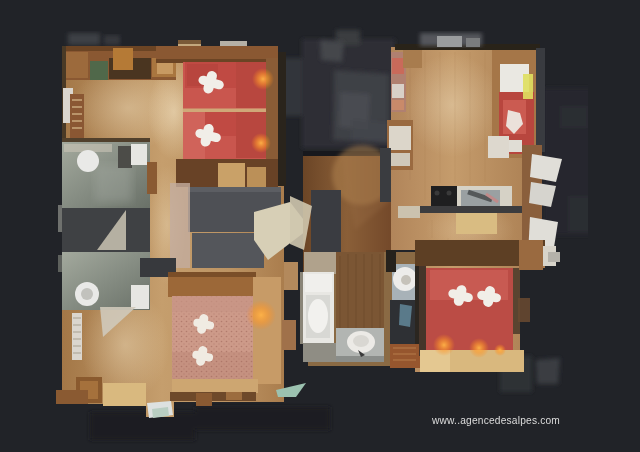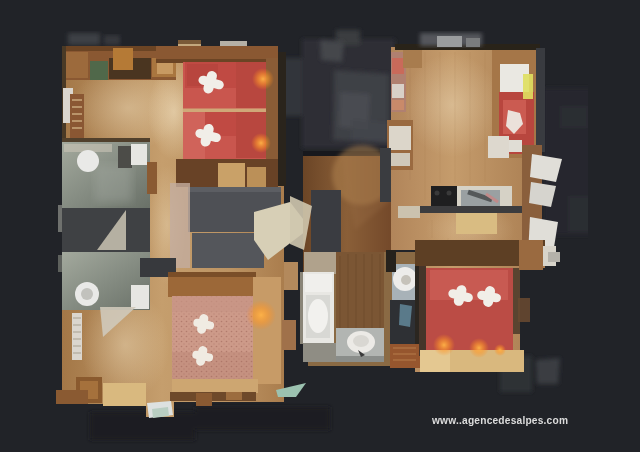--- a/index.html
+++ b/index.html
@@ -1,16 +1,16 @@
 <!DOCTYPE html>
 <html><head>
 <meta charset="utf-8">
 <style>
 html,body{margin:0;padding:0;background:#212328;}
-#stage{position:relative;width:588px;height:452px;overflow:hidden;background:#f9a8d4;font-family:"Liberation Sans",sans-serif;font-weight:bold;}
+#stage{position:relative;width:588px;height:452px;overflow:hidden;background:#f9a8d4;font-family:"Liberation Sans",sans-serif;}
 svg{position:absolute;left:0;top:0;}
 </style>
 </head>
 <body>
 <div id="stage">
 <svg width="640" height="452" viewBox="0 0 640 452">
 <defs>
 <linearGradient id="oakL" x1="0" y1="0" x2="1" y2="0">
  <stop offset="0" stop-color="#a37747"></stop>
           <stop offset="0.45" stop-color="#c59e6d"></stop>

